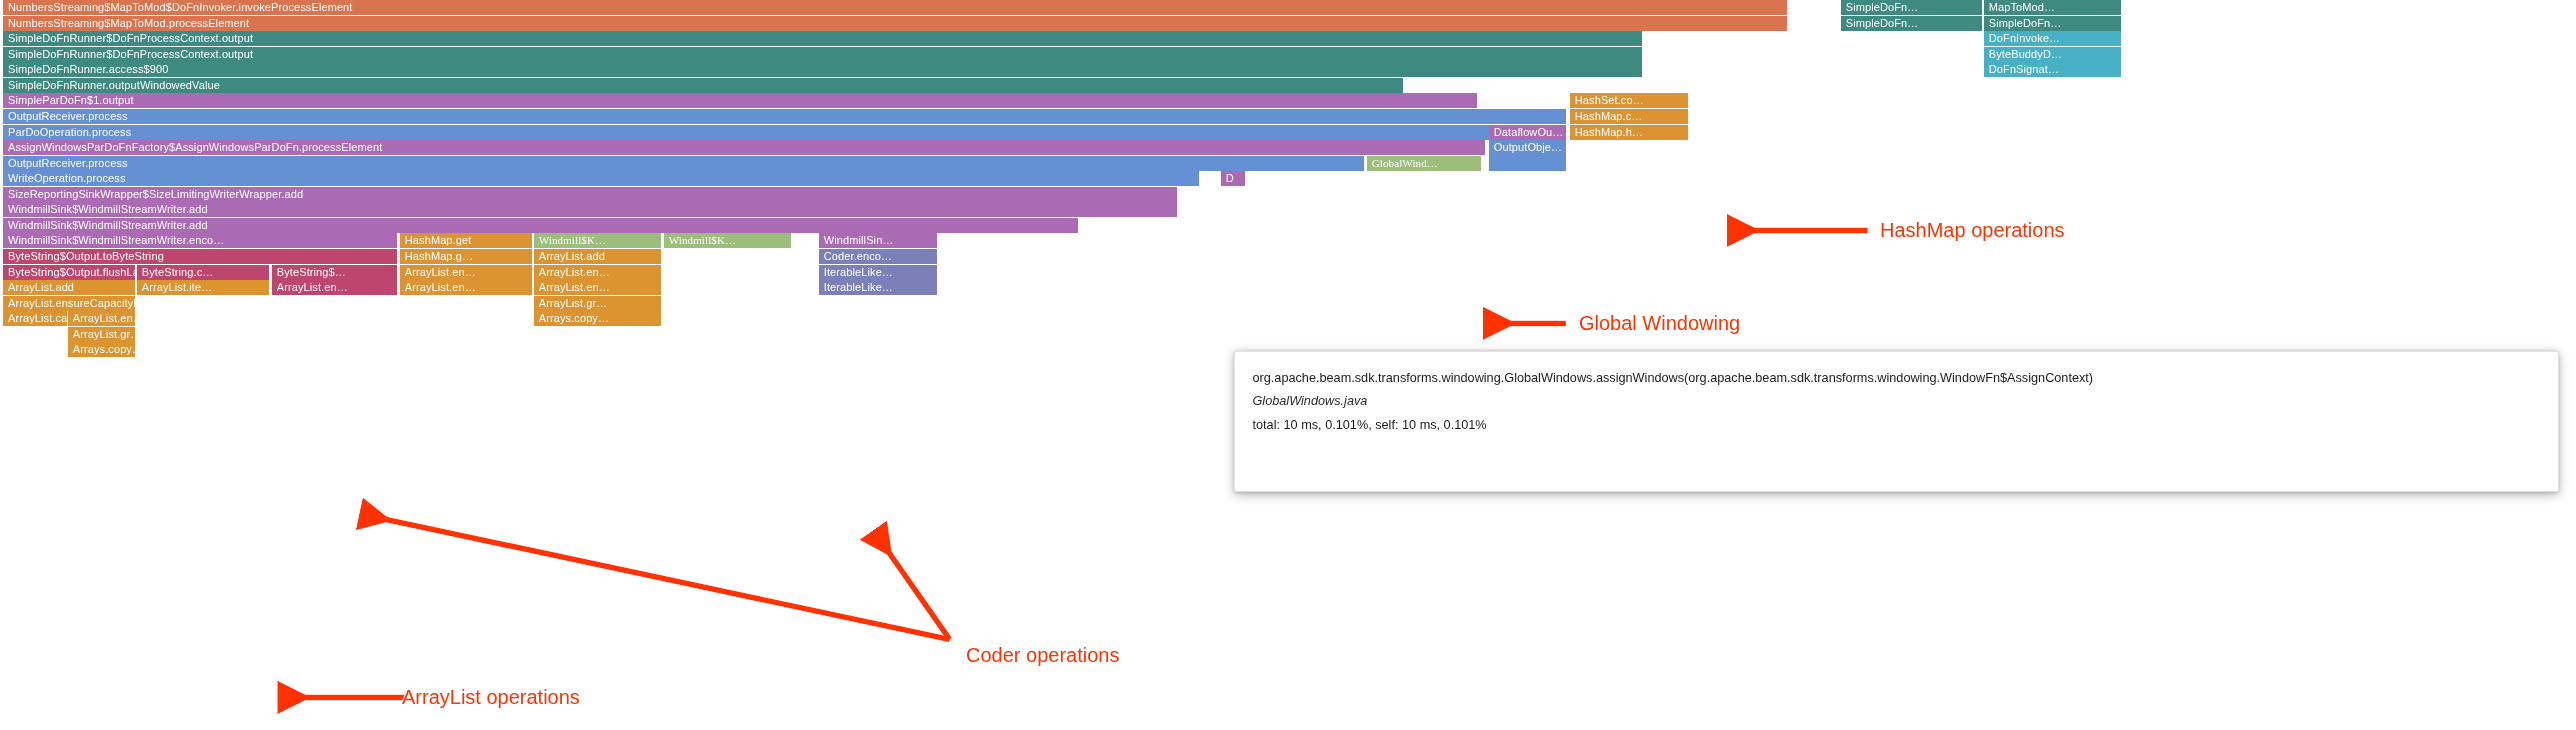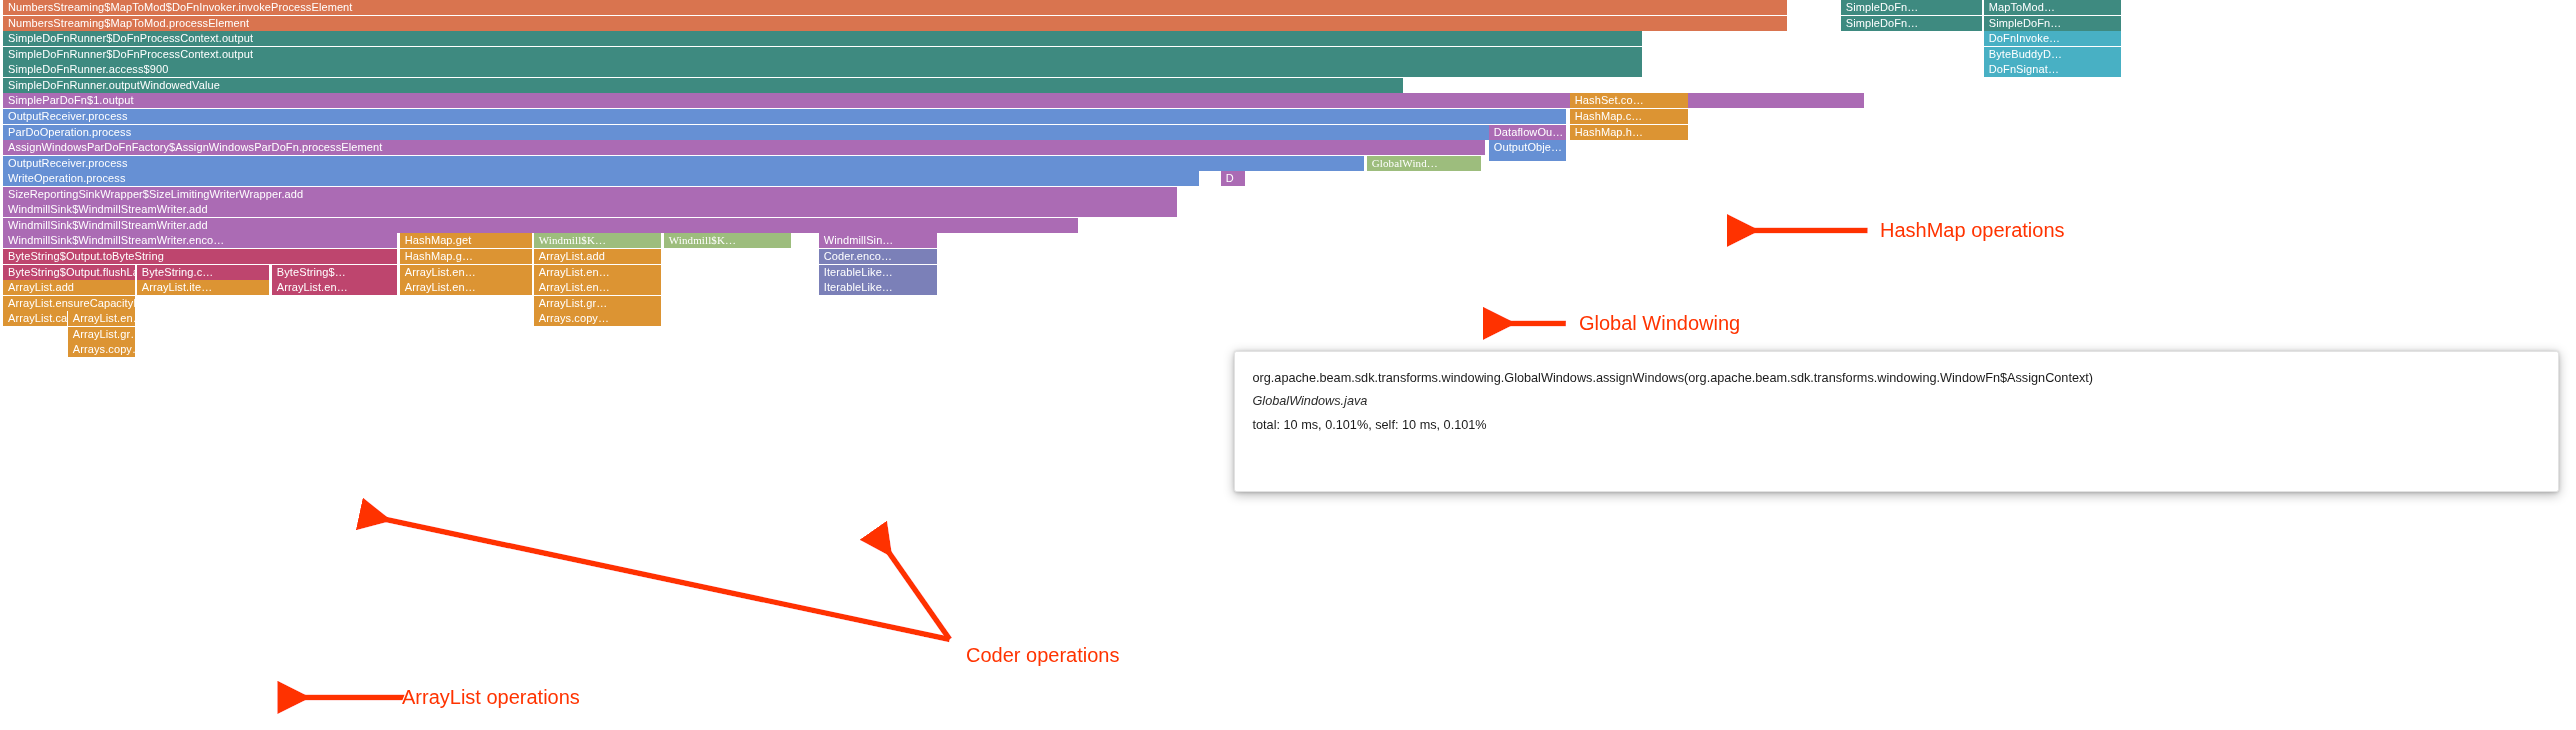--- a/index.html
+++ b/index.html
@@ -105,29 +105,29 @@
       <div class="frame c-orange" style="left: 3.2px; top: 15.6px; width: 1784px; height: 15px;"><span>NumbersStreaming$MapToMod.processElement</span></div>
       <div class="frame c-teal" style="left: 1841px; top: 15.6px; width: 141px; height: 15px;"><span>SimpleDoFn…</span></div>
       <div class="frame c-teal" style="left: 1984px; top: 15.6px; width: 137px; height: 15px;"><span>SimpleDoFn…</span></div>
       <div class="frame c-teal" style="left: 3.2px; top: 31px; width: 1639px; height: 15px;"><span>SimpleDoFnRunner$DoFnProcessContext.output</span></div>
       <div class="frame c-cyan" style="left: 1984px; top: 31px; width: 137px; height: 15px;"><span>DoFnInvoke…</span></div>
       <div class="frame c-teal" style="left: 3.2px; top: 47px; width: 1639px; height: 15px;"><span>SimpleDoFnRunner$DoFnProcessContext.output</span></div>
       <div class="frame c-cyan" style="left: 1984px; top: 47px; width: 137px; height: 15px;"><span>ByteBuddyD…</span></div>
       <div class="frame c-teal" style="left: 3.2px; top: 62px; width: 1639px; height: 15px;"><span>SimpleDoFnRunner.access$900</span></div>
       <div class="frame c-cyan" style="left: 1984px; top: 62px; width: 137px; height: 15px;"><span>DoFnSignat…</span></div>
       <div class="frame c-teal" style="left: 3.2px; top: 78px; width: 1400px; height: 15px;"><span>SimpleDoFnRunner.outputWindowedValue</span></div>
-      <div class="frame c-purple" style="left: 3.2px; top: 93px; width: 1861px; height: 15px;"><span>SimpleParDoFn$1.output</span></div>
+      <div class="frame c-purple" style="left: 3.2px; top: 93px; width: 1474px; height: 15px;"><span>SimpleParDoFn$1.output</span></div>
       <div class="frame c-gold" style="left: 1570px; top: 93px; width: 118px; height: 15px;"><span>HashSet.co…</span></div>
       <div class="frame c-blue" style="left: 3.2px; top: 109px; width: 1563px; height: 15px;"><span>OutputReceiver.process</span></div>
       <div class="frame c-gold" style="left: 1570px; top: 109px; width: 118px; height: 15px;"><span>HashMap.c…</span></div>
       <div class="frame c-blue" style="left: 3.2px; top: 125px; width: 1503px; height: 15px;"><span>ParDoOperation.process</span></div>
       <div class="frame c-purple" style="left: 1489px; top: 125px; width: 77px; height: 15px;"><span>DataflowOu…</span></div>
       <div class="frame c-gold" style="left: 1570px; top: 125px; width: 118px; height: 15px;"><span>HashMap.h…</span></div>
       <div class="frame c-purple" style="left: 3.2px; top: 140px; width: 1482px; height: 15px;"><span>AssignWindowsParDoFnFactory$AssignWindowsParDoFn.processElement</span></div>
-      <div class="frame c-blue" style="left: 1489px; top: 140px; width: 77px; height: 21px;"><span>OutputObje…</span></div>
+      <div class="frame c-blue" style="left: 1489px; top: 140px; width: 77px; height: 31px;"><span>OutputObje…</span></div>
       <div class="frame c-blue" style="left: 3.2px; top: 156px; width: 1361px; height: 15px;"><span>OutputReceiver.process</span></div>
       <div class="frame c-green" style="left: 1367px; top: 156px; width: 114px; height: 15px;"><span>GlobalWind…</span></div>
       <div class="frame c-blue" style="left: 3.2px; top: 171px; width: 1196px; height: 15px;"><span>WriteOperation.process</span></div>
       <div class="frame c-purple" style="left: 1221px; top: 171px; width: 24px; height: 15px;"><span>D</span></div>
       <div class="frame c-purple" style="left: 3.2px; top: 187px; width: 1174px; height: 15px;"><span>SizeReportingSinkWrapper$SizeLimitingWriterWrapper.add</span></div>
       <div class="frame c-purple" style="left: 3.2px; top: 202px; width: 1174px; height: 15px;"><span>WindmillSink$WindmillStreamWriter.add</span></div>
       <div class="frame c-purple" style="left: 3.2px; top: 218px; width: 1075px; height: 15px;"><span>WindmillSink$WindmillStreamWriter.add</span></div>
       <div class="frame c-purple" style="left: 3.2px; top: 233px; width: 394px; height: 15px;"><span>WindmillSink$WindmillStreamWriter.enco…</span></div>
       <div class="frame c-gold" style="left: 400px; top: 233px; width: 132px; height: 15px;"><span>HashMap.get</span></div>
       <div class="frame c-green" style="left: 534px; top: 233px; width: 127px; height: 15px;"><span>Windmill$K…</span></div>

